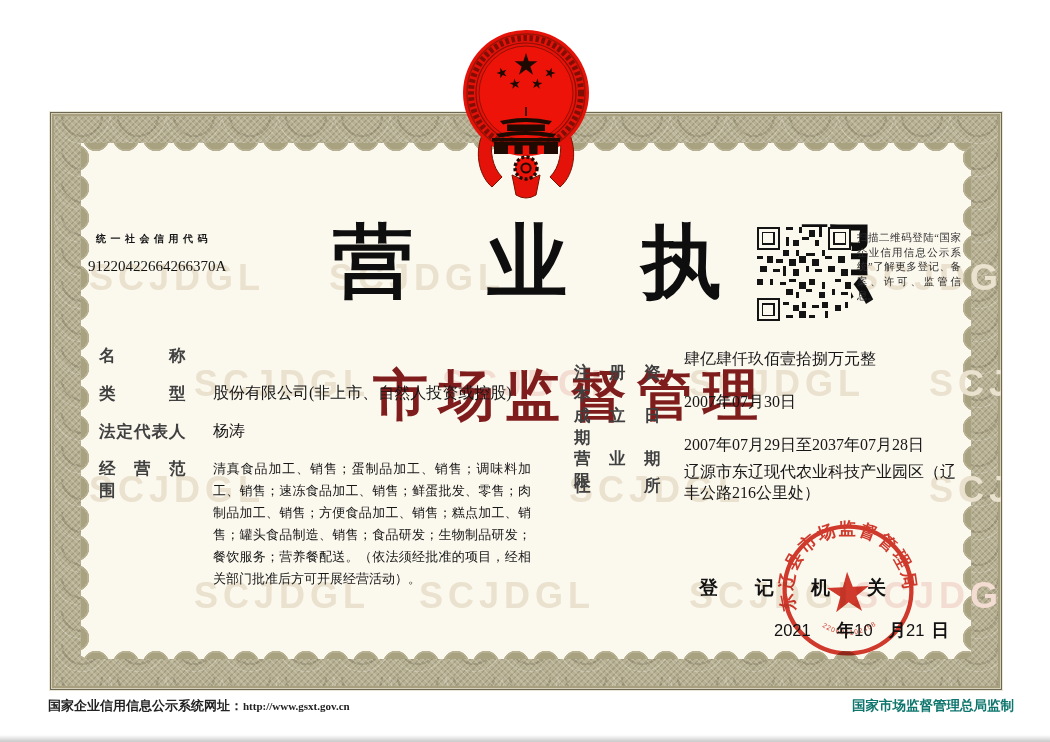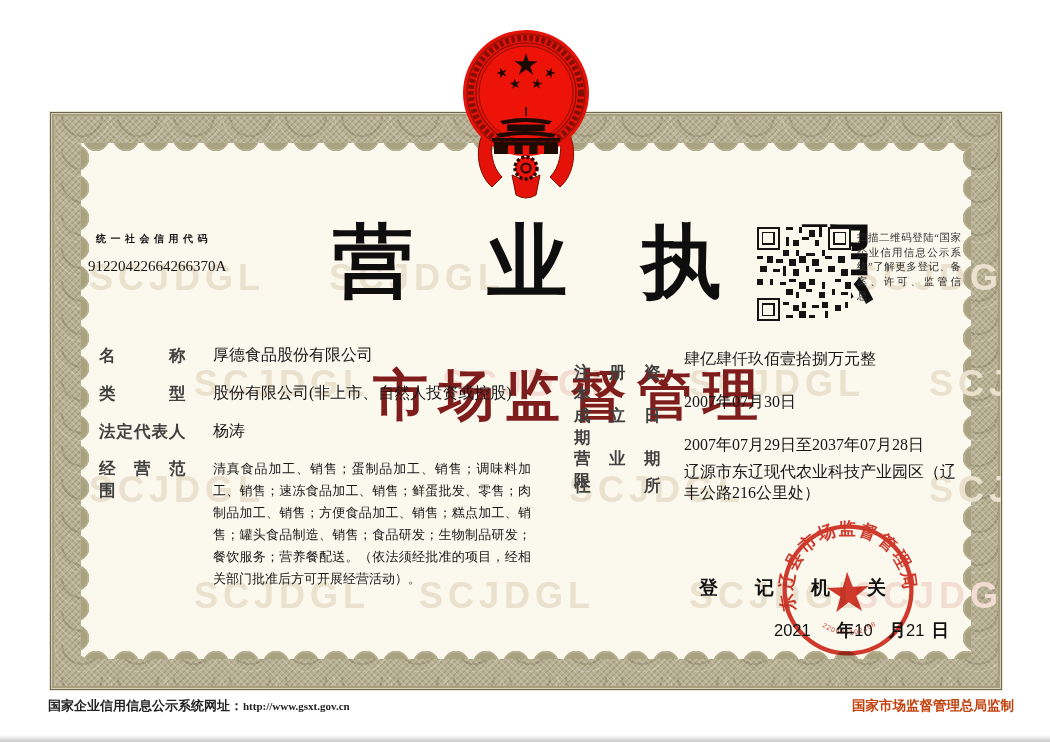--- a/index.html
+++ b/index.html
@@ -61,21 +61,21 @@
       mix-blend-mode:multiply;opacity:.92;transform:rotate(-3deg);}
   .date-row{position:absolute;left:723px;top:505px;font-size:17.5px;color:#111;
       white-space:nowrap;}
   .date-row .num{font-family:"Liberation Sans","DejaVu Sans",sans-serif;font-size:16.5px;}
   .date-row .unit{font-weight:700;}
   .gap-a{display:inline-block;width:26px;}
   .gap-b{display:inline-block;width:16px;}
   .gap-c{display:inline-block;width:7px;}
   .footer-left{position:absolute;left:48px;top:697px;font-size:13px;font-weight:700;color:#222;}
   .footer-left .url{font-size:11px;font-family:"Liberation Serif",serif;}
-  .footer-right{position:absolute;left:852px;top:697px;font-size:13.5px;font-weight:700;color:#c2410c;}
+  .footer-right{position:absolute;left:852px;top:697px;font-size:13.5px;font-weight:700;color:#0f766e;}
   .emblem{position:absolute;left:404px;top:-86px;width:142px;height:176px;}
 </style>
 </head>
 <body>
 
 <div class="cert">
   <div class="band-tex"></div>
   <div class="cert-inner">
     <div class="sc sc-t"></div>
     <div class="sc sc-b"></div>
@@ -200,21 +200,20 @@
         <rect x="9" y="27" width="2" height="1"></rect>
           <rect x="13" y="26" width="2" height="2"></rect>
           <rect x="16" y="27" width="2" height="1"></rect>
           <rect x="21" y="26" width="1" height="2"></rect>
       </g>
     </svg>
     <div class="qr-caption">扫描二维码登陆“国家企业信用信息公示系统”了解更多登记、备案、许可、监管信息。</div>
 
     <div class="frow" style="left:48px;top:232px;width:440px">
       <span class="flabel lbl-l">名　　　称</span>
-      <span class="fvalue">厚德食品股份有限公司</span>
     </div>
     <div class="frow" style="left:48px;top:270px;width:460px">
       <span class="flabel lbl-l">类　　　型</span>
       <span class="fvalue">股份有限公司(非上市、自然人投资或控股)</span>
     </div>
     <div class="frow" style="left:48px;top:308px;width:440px">
       <span class="flabel lbl-l">法定代表人</span>
       <span class="fvalue">杨涛</span>
     </div>
     <div class="frow scope" style="left:48px;top:345px;width:432px">

